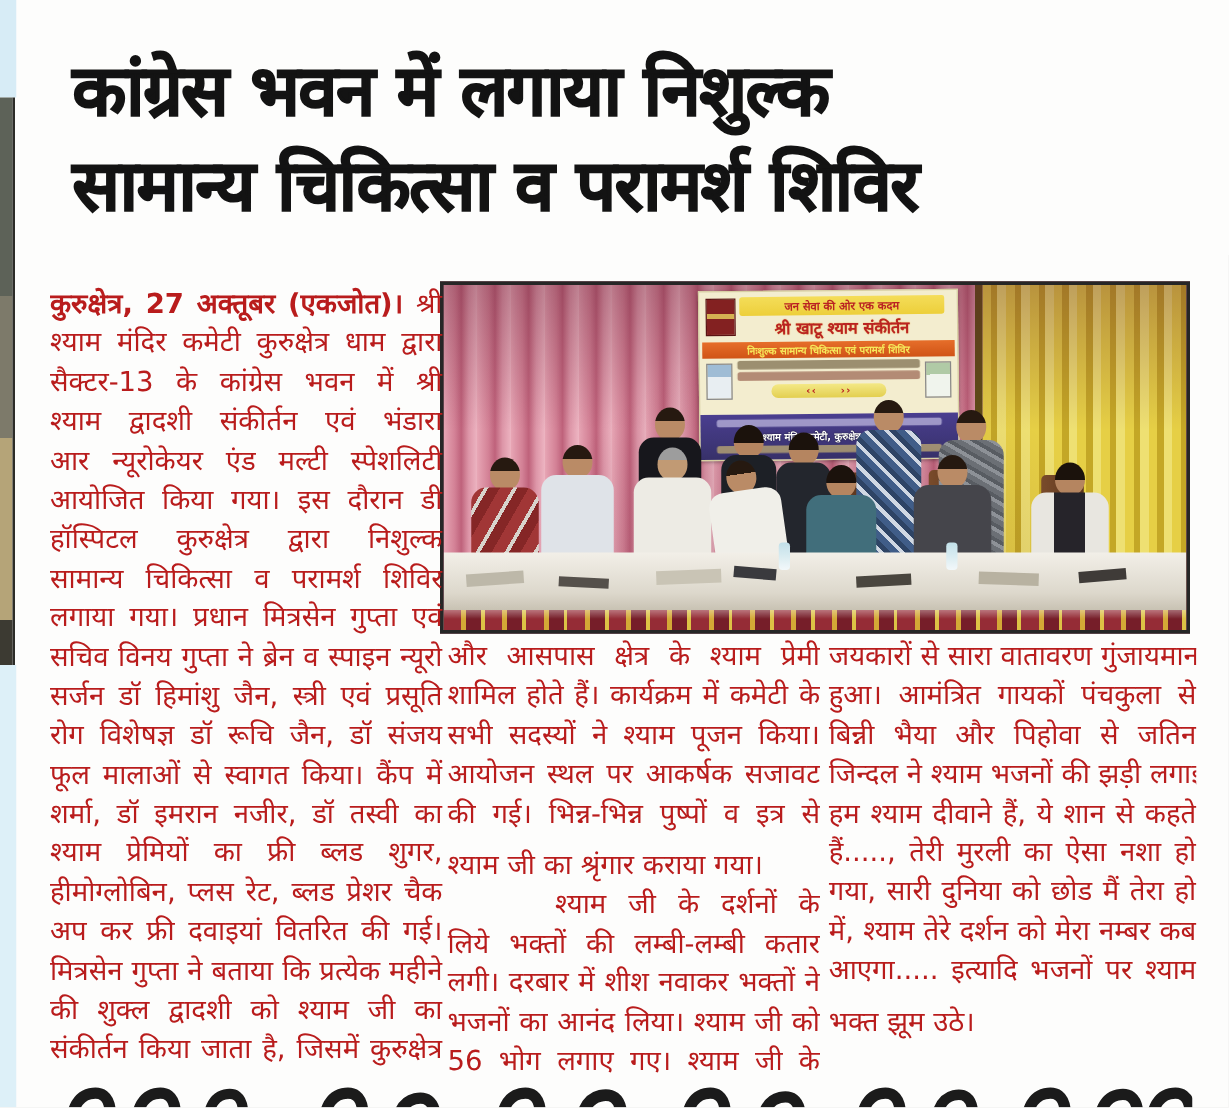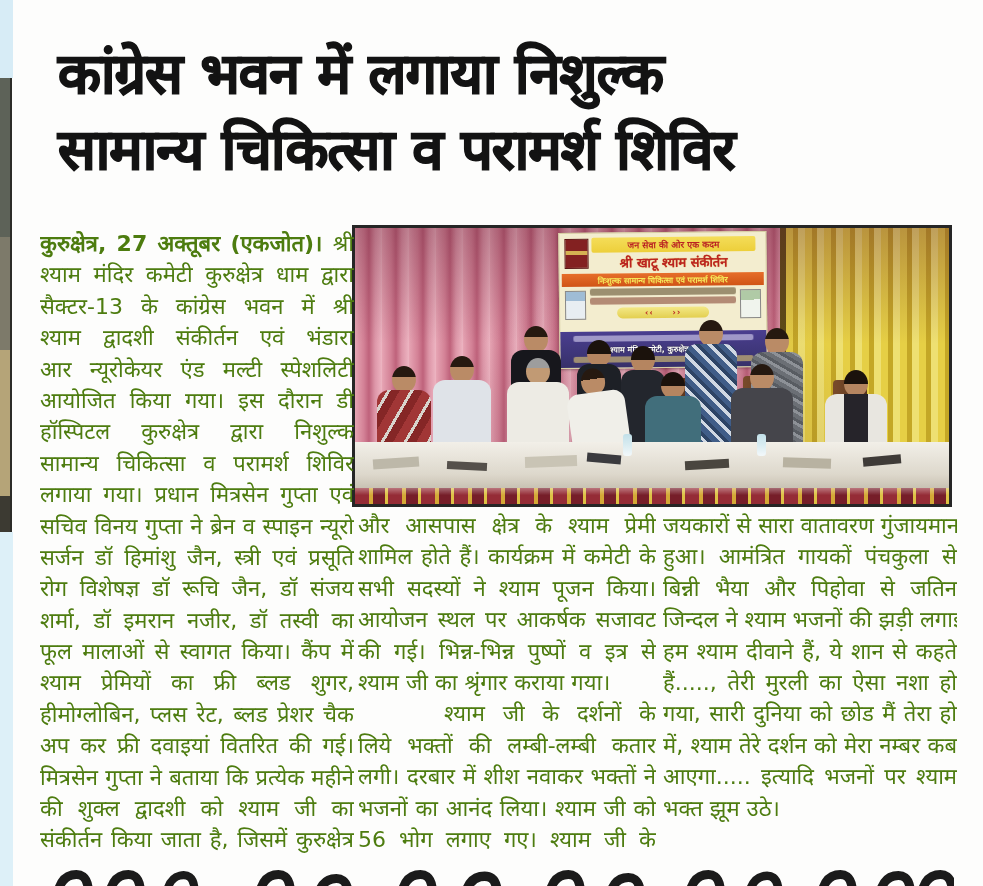--- a/index.html
+++ b/index.html
@@ -75,24 +75,24 @@
   .chair{position:absolute;z-index:2;background:linear-gradient(90deg,#7c4a28,#5e3419);
     border-radius:4px 4px 0 0;}
   
   .table{position:absolute;left:0;right:0;bottom:16px;height:46px;z-index:5;
     background:linear-gradient(180deg,#f2efe7,#ddd8cb 70%,#c9c2b2);}
   .table .item{position:absolute;}
   .skirt{position:absolute;left:0;right:0;bottom:0;height:16px;z-index:6;
     background:repeating-linear-gradient(90deg,#9c2a35 0 14px,#d8a92c 14px 18px,#7c1c28 18px 30px,#e0c23a 30px 33px);}
   .skirt::before{content:"";position:absolute;inset:0;background:linear-gradient(180deg,rgba(255,255,255,.35),transparent 45%);}
   
-  .col{position:absolute;font-size:22px;color:#4d7c0f;}
+  .col{position:absolute;font-size:22px;color:#b91c1c;}
   .col .line{height:31.4px;line-height:31.4px;overflow:hidden;white-space:nowrap;
     text-align:justify;text-align-last:justify;}
-  .col .line.flush{text-align-last:left;}
+  .col .line.flush{text-align-last:left;margin-top:10px;}
   .col .line.indent{padding-left:86px;}
   .col .line b{font-weight:800;}
   .col1{left:40px;top:228px;width:314px;}
   .col2{left:358px;top:510px;width:298px;}
   .col3{left:663px;top:510px;width:294px;}
   
   .cutoff{position:absolute;left:42px;bottom:0;width:912px;height:25px;overflow:hidden;}
   .cutoff svg{display:block;}
 </style>
 </head>
@@ -211,22 +211,22 @@
       <div class="line">सैक्टर-13 के कांग्रेस भवन में श्री</div>
       <div class="line">श्याम द्वादशी संकीर्तन एवं भंडारा</div>
       <div class="line">आर न्यूरोकेयर एंड मल्टी स्पेशलिटी</div>
       <div class="line">आयोजित किया गया। इस दौरान डी</div>
       <div class="line">हॉस्पिटल कुरुक्षेत्र द्वारा निशुल्क</div>
       <div class="line">सामान्य चिकित्सा व परामर्श शिविर</div>
       <div class="line">लगाया गया। प्रधान मित्रसेन गुप्ता एवं</div>
       <div class="line">सचिव विनय गुप्ता ने ब्रेन व स्पाइन न्यूरो</div>
       <div class="line">सर्जन डॉ हिमांशु जैन, स्त्री एवं प्रसूति</div>
       <div class="line">रोग विशेषज्ञ डॉ रूचि जैन, डॉ संजय</div>
+      <div class="line">फूल मालाओं से स्वागत किया। कैंप में</div>
       <div class="line">शर्मा, डॉ इमरान नजीर, डॉ तस्वी का</div>
-      <div class="line">फूल मालाओं से स्वागत किया। कैंप में</div>
       <div class="line">श्याम प्रेमियों का फ्री ब्लड शुगर,</div>
       <div class="line">हीमोग्लोबिन, प्लस रेट, ब्लड प्रेशर चैक</div>
       <div class="line">अप कर फ्री दवाइयां वितरित की गई।</div>
       <div class="line">मित्रसेन गुप्ता ने बताया कि प्रत्येक महीने</div>
       <div class="line">की शुक्ल द्वादशी को श्याम जी का</div>
       <div class="line">संकीर्तन किया जाता है, जिसमें कुरुक्षेत्र</div>
     </div>
   <div class="col col2">
       <div class="line">और आसपास क्षेत्र के श्याम प्रेमी</div>
       <div class="line">शामिल होते हैं। कार्यक्रम में कमेटी के</div>

